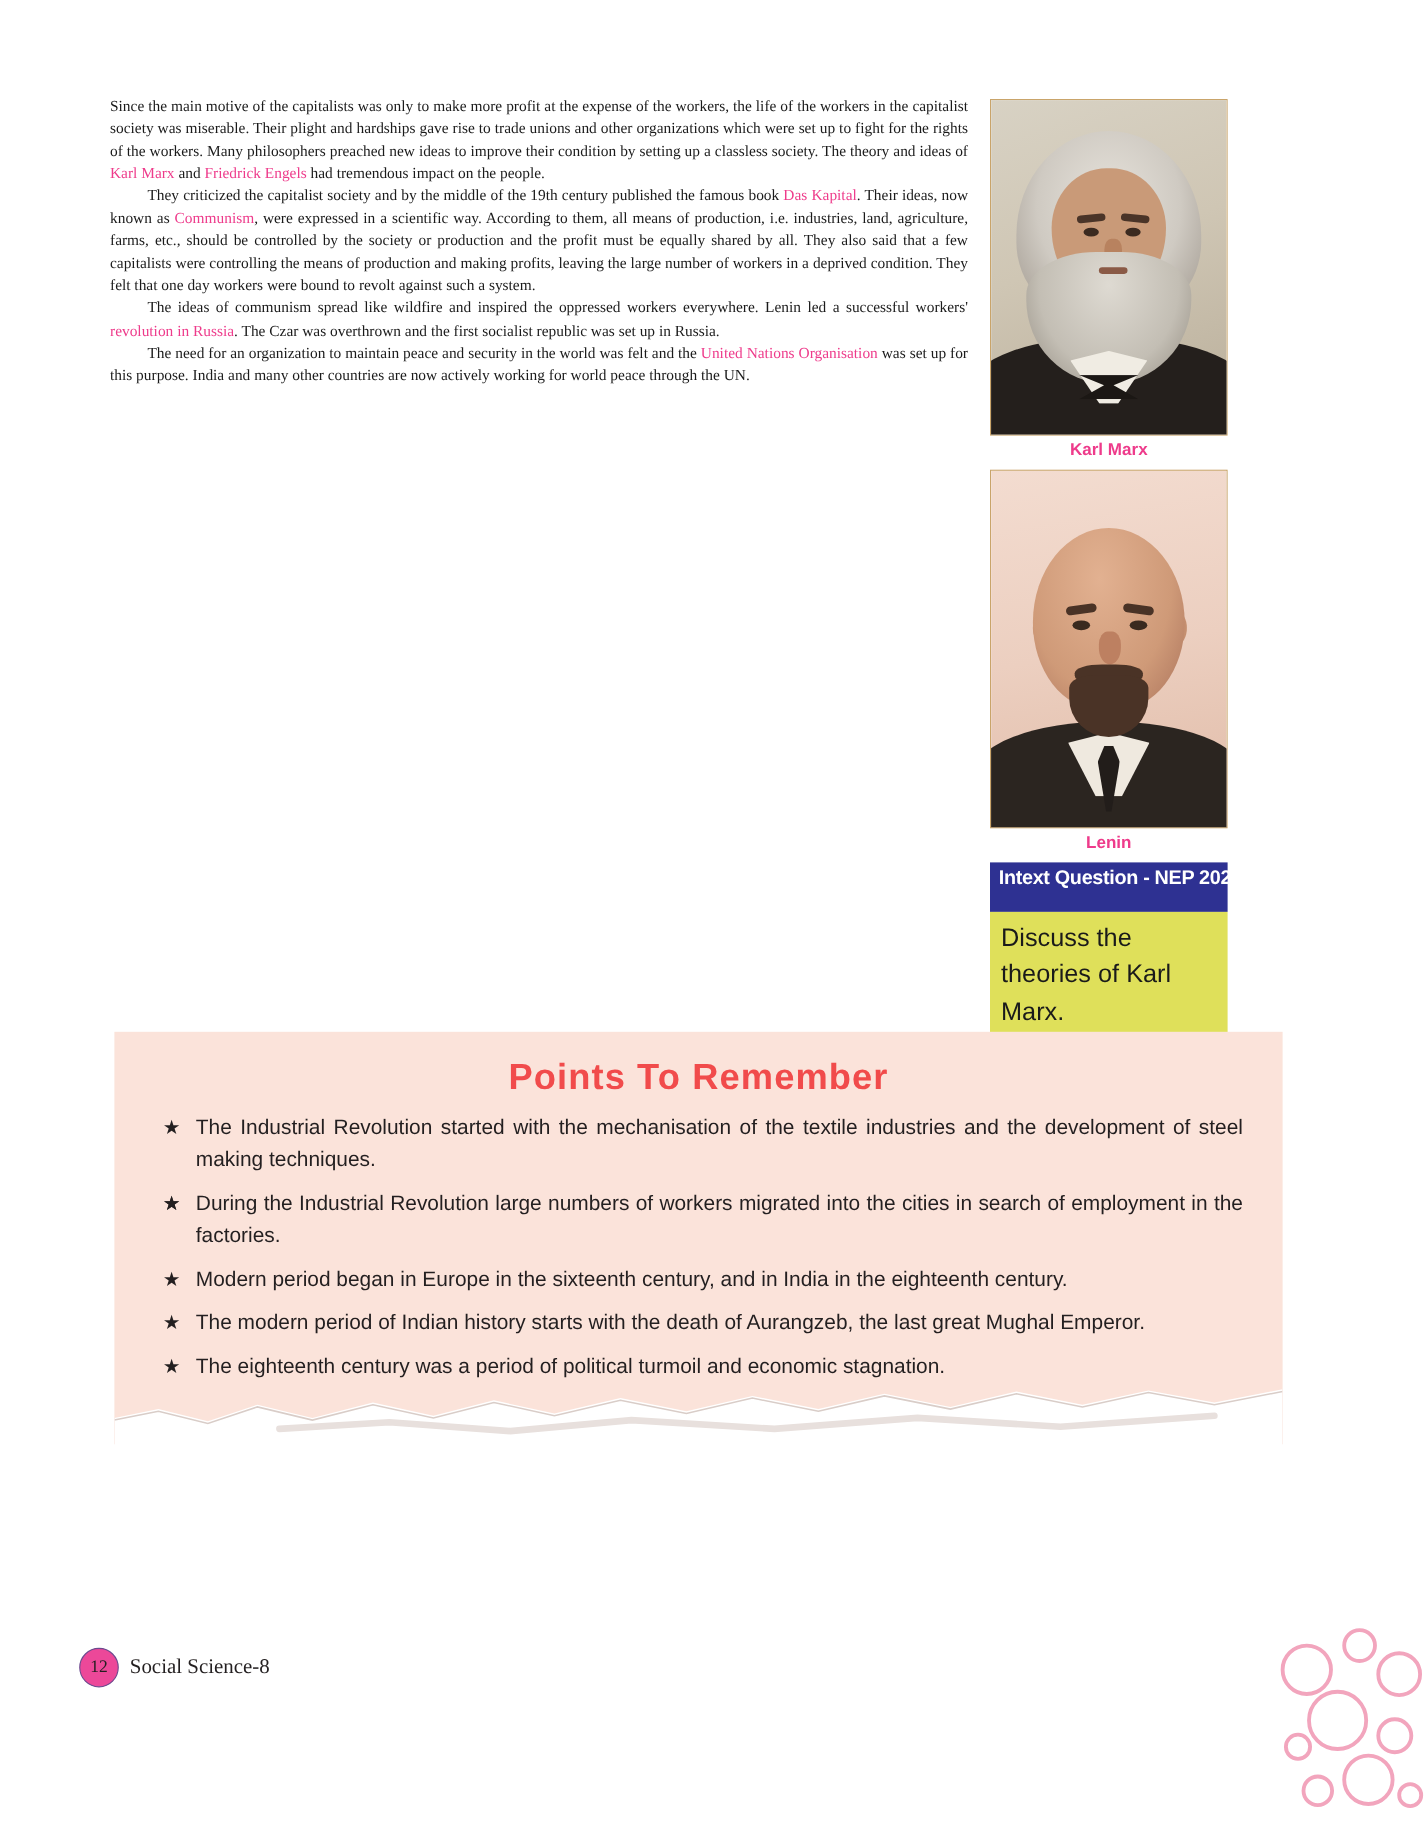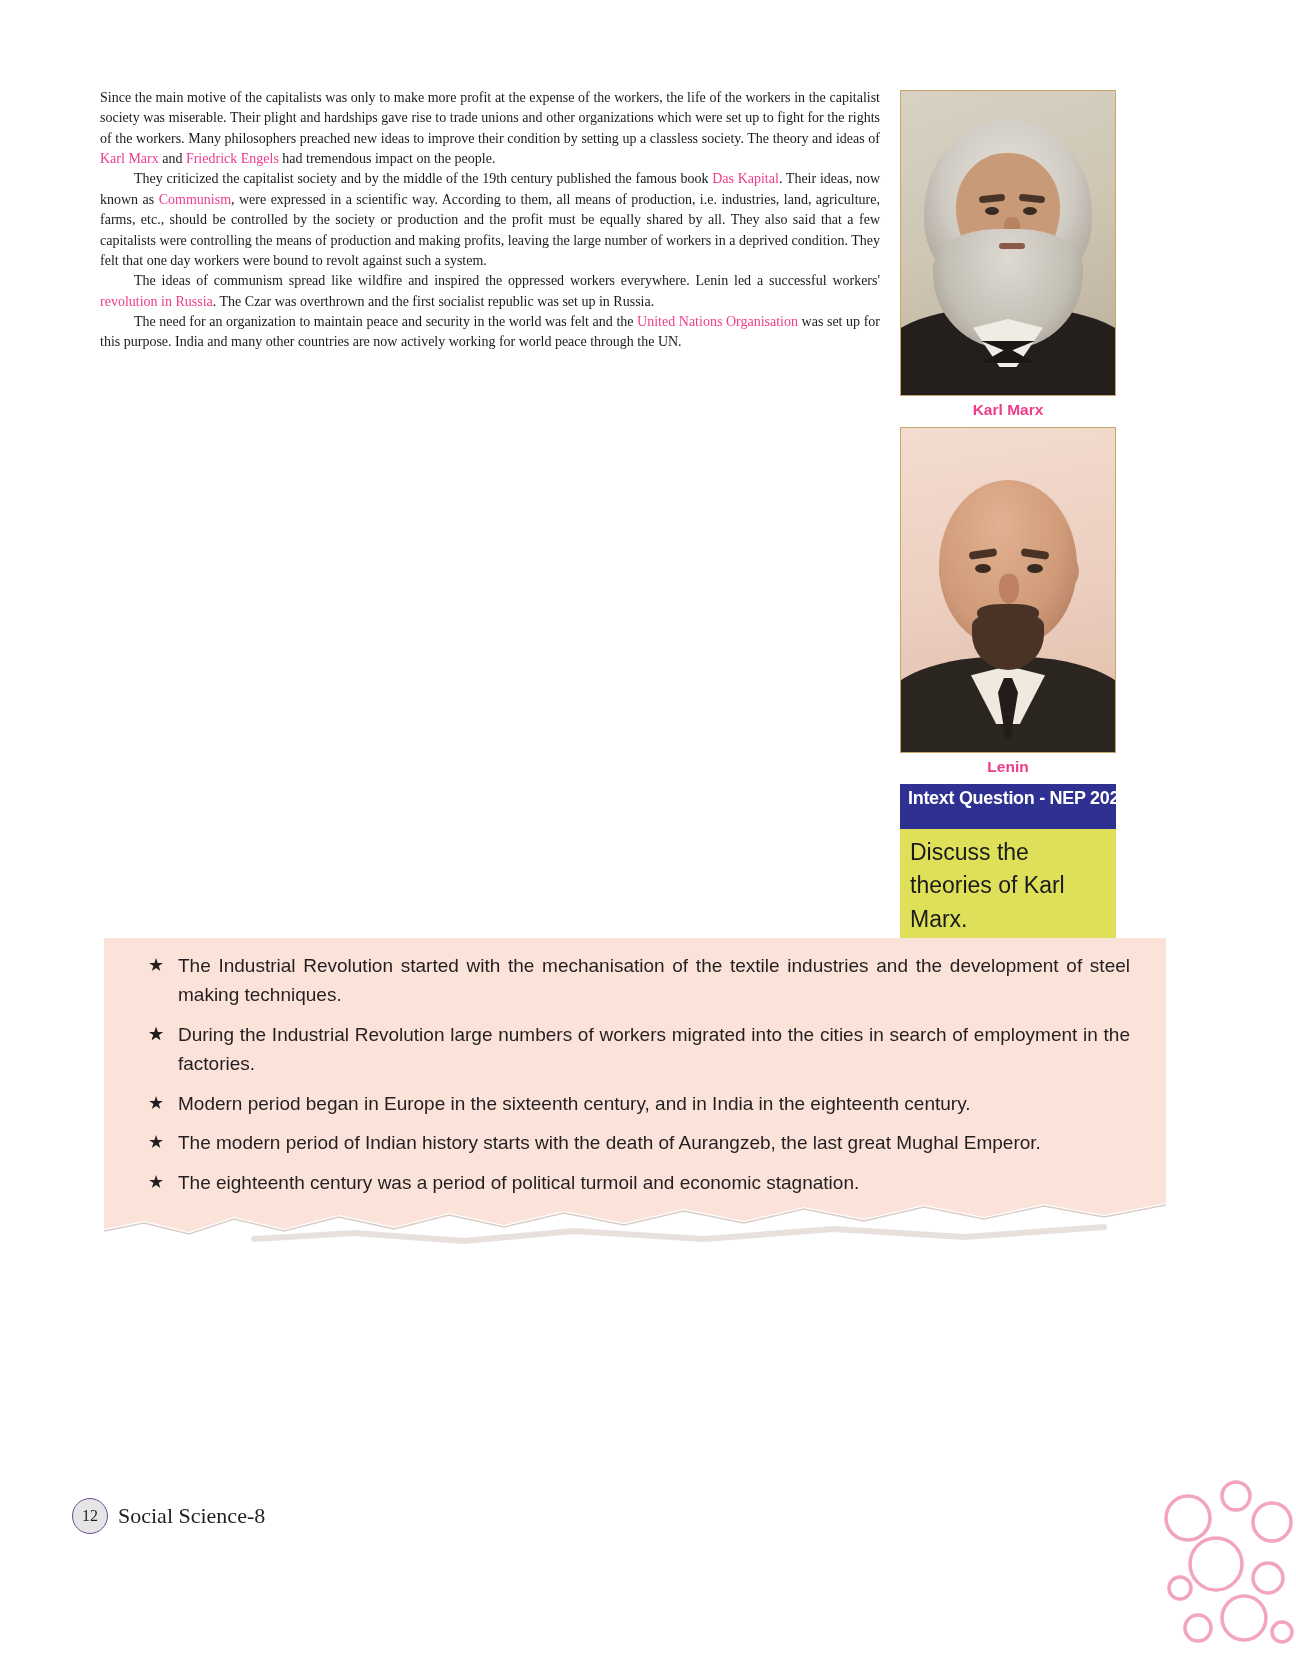--- a/index.html
+++ b/index.html
@@ -351,37 +351,37 @@
     width: 34px;
     height: 34px;
     border: 1.6px solid #6b4a8f;
     border-radius: 50%;
     display: flex;
     align-items: center;
     justify-content: center;
     font-family: "Liberation Serif", serif;
     font-size: 16px;
     color: #231f20;
-    background: #e5e5e5;
+    background: #ec4899;
   }
   .pagenum-badge::after {
     content: "";
     position: absolute;
     left: 6px;
     top: 22px;
     width: 12px;
     height: 30px;
     background: linear-gradient(180deg, #6b4a8f 0%, rgba(107,74,143,0) 85%);
     border-radius: 0 0 6px 6px;
     transform: rotate(6deg);
     z-index: -1;
   }
   .footer-label {
     font-family: "Liberation Serif", serif;
-    font-size: 22px;
+    font-size: 19px;
     color: #231f20;
   }
 
   .corner-deco {
     position: absolute;
     right: 0;
     bottom: 0;
     width: 220px;
     height: 200px;
     pointer-events: none;
@@ -445,20 +445,21 @@
     </figure>
 
     <div class="intext">
       <div class="intext-head">Intext Question - NEP 2020</div>
       <div class="intext-body">Discuss the theories of Karl Marx.</div>
     </div>
 
   </div>
 
   <section class="ptr">
+    <h2 class="ptr-title">Points To Remember</h2>
     <ul class="ptr-list" id="ptr-list">
         <li class="ptr-item"><span class="star">★</span><span>The Industrial Revolution started with the mechanisation of the textile industries and the development of steel making techniques.</span></li>
         <li class="ptr-item"><span class="star">★</span></li>
         <li class="ptr-item"><span class="star">★</span><span>During the Industrial Revolution large numbers of workers migrated into the cities in search of employment in the factories.</span></li>
         <li class="ptr-item"><span class="star">★</span><span>Modern period began in Europe in the sixteenth century, and in India in the eighteenth century.</span></li>
         <li class="ptr-item"><span class="star">★</span><span>The modern period of Indian history starts with the death of Aurangzeb, the last great Mughal Emperor.</span></li>
         <li class="ptr-item"><span class="star">★</span><span>The eighteenth century was a period of political turmoil and economic stagnation.</span></li>
       </ul>
     <div class="ptr-tear">
       <svg width="1062" height="60" viewBox="0 0 1062 60" preserveAspectRatio="none">

